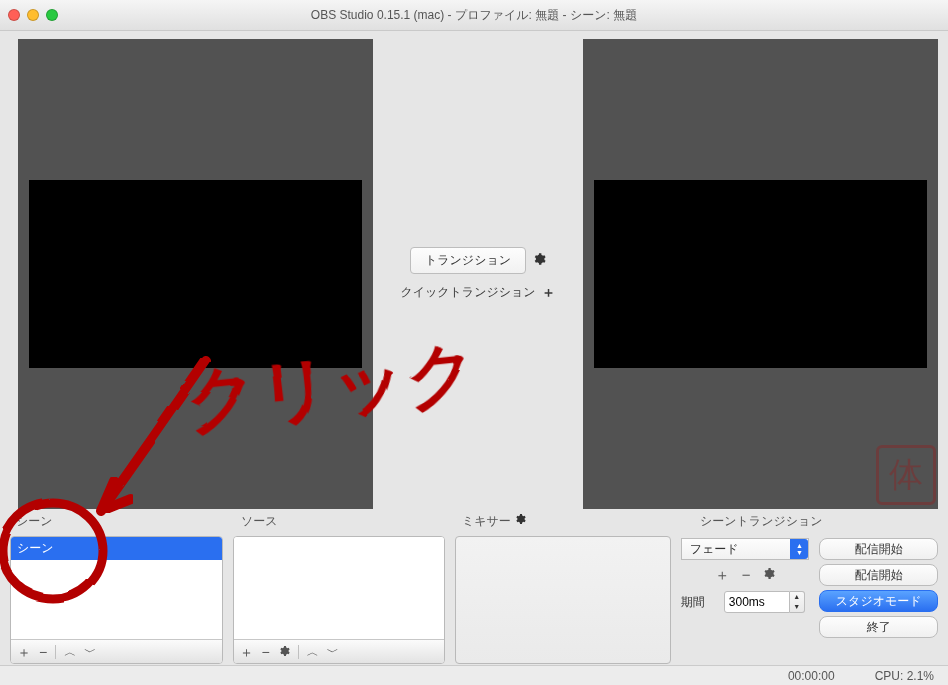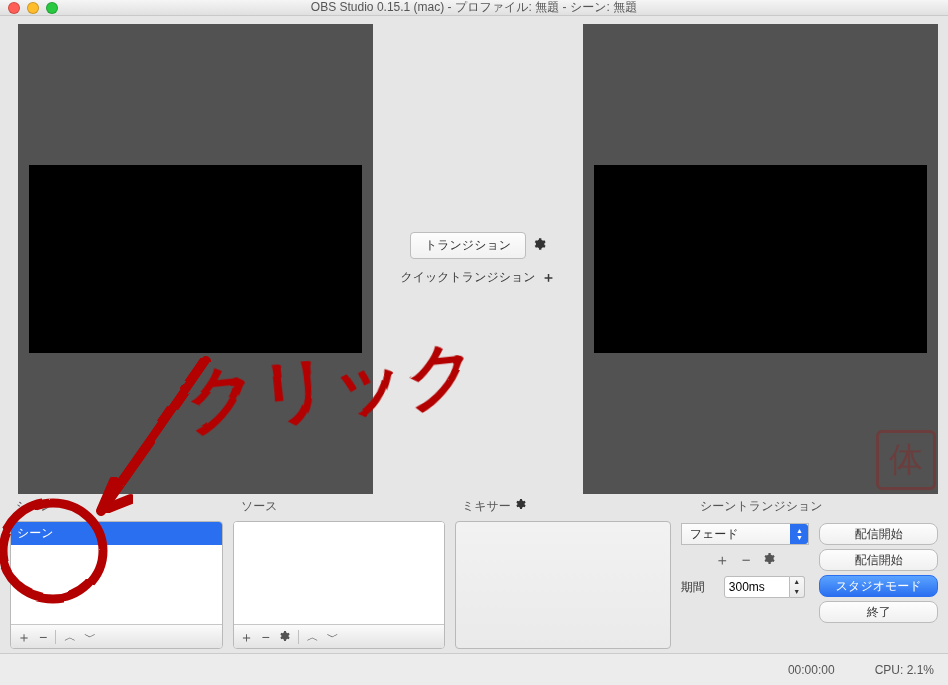--- a/index.html
+++ b/index.html
@@ -9,21 +9,21 @@
     font-size: 13px;
     background: #e6e6e6;
     width: 948px;
     height: 685px;
     overflow: hidden;
     color: #333;
     position: relative;
   }
   
   .titlebar {
-    height: 16px;
+    height: 31px;
     background: linear-gradient(#f5f5f5,#e0e0e0);
     border-bottom: 1px solid #c9c9c9;
     display: flex;
     align-items: center;
     padding: 0 8px;
     position: relative;
   }
   .traffic-lights { display: flex; gap: 7px; position: absolute; left: 8px; }
   .tl { width: 12px; height: 12px; border-radius: 50%; border: 0.5px solid rgba(0,0,0,0.2);}
   .close { background:#ff5f57; }
@@ -200,21 +200,21 @@
   }
   .side-btn.active{
     background: linear-gradient(#5aa3ff,#2a6ff0);
     color:#fff;
     border-color:#2a6ff0;
   }
   
   .status-bar{
     position:absolute;
     bottom:0; left:0; right:0;
-    height:32px;
+    height:20px;
     border-top:1px solid #cbcbcb;
     background:#ececec;
     display:flex;
     justify-content:flex-end;
     align-items:center;
     padding:0 14px;
     gap:40px;
     font-size:12px;
     color:#555;
   }

